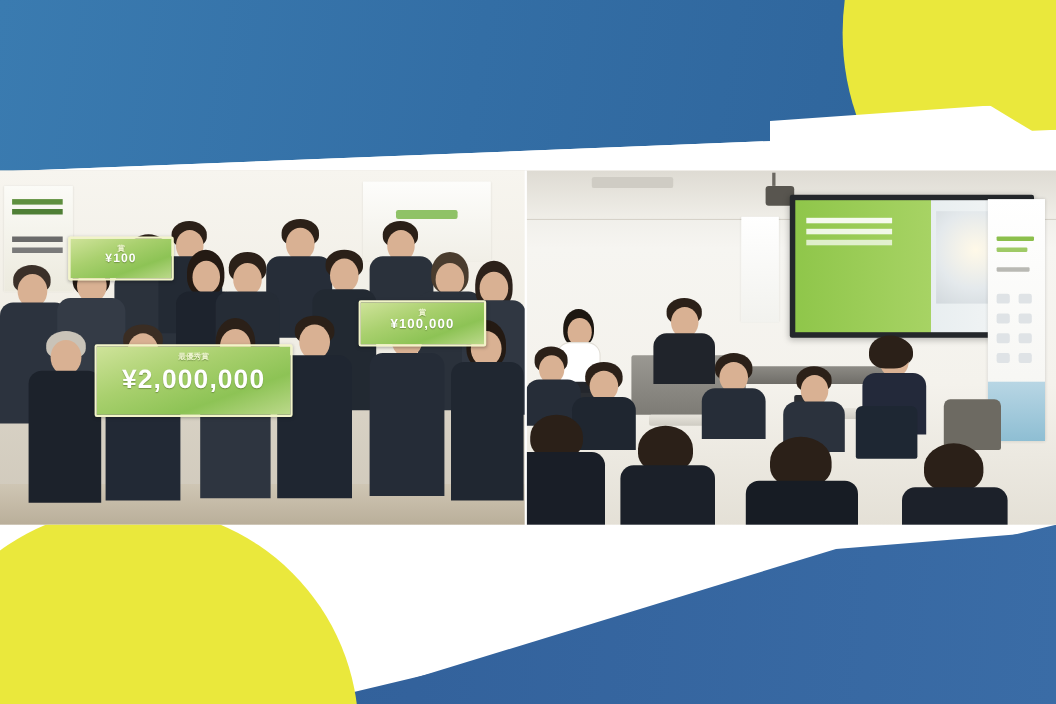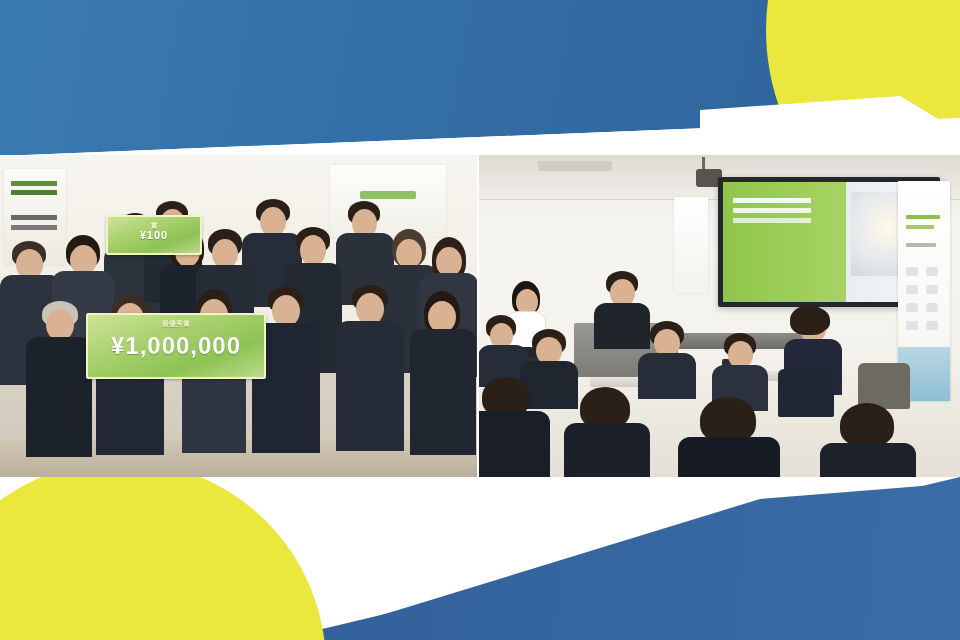--- a/index.html
+++ b/index.html
@@ -472,30 +472,34 @@
 
         <div class="p-hair" style="left:352px;top:130px;width:36px;height:26px;"></div>
         <div class="p-head" style="left:356px;top:138px;width:28px;height:32px;"></div>
         <div class="p-body" style="left:336px;top:166px;width:68px;height:130px;background:#252c37;"></div>
 
         <div class="p-hair" style="left:424px;top:136px;width:36px;height:44px;background:#241a13;"></div>
         <div class="p-head" style="left:428px;top:146px;width:28px;height:32px;"></div>
         <div class="p-body" style="left:410px;top:174px;width:66px;height:126px;background:#202731;"></div>
       </div>
 
-      <div class="check" style="left:62px;top:60px;width:92px;height:36px;font-size:11px;margin-left:44px;">
+      <div class="check" style="left:62px;top:60px;width:92px;height:36px;font-size:11px;">
         <span class="caption">賞</span>
         <span class="amount">¥100</span>
       </div>
 
 
+      <div class="check" style="left:326px;top:118px;width:112px;height:38px;font-size:12px;">
+        <span class="caption">賞</span>
+        <span class="amount">¥100,000</span>
+      </div>
 
       <div class="check" style="left:86px;top:158px;width:176px;height:62px;font-size:24px;">
         <span class="caption">最優秀賞</span>
-        <span class="amount">¥1,000,000</span>
+        <span class="amount">¥2,000,000</span>
       </div>
 
     </div>
 
     <div class="photo photo-right">
       <div class="pr-room"></div>
       <div class="pr-ceiling"></div>
       <div class="pr-ceiling-vent"></div>
       <div class="pr-projector"></div>
       <div class="pr-wall-line"></div>

